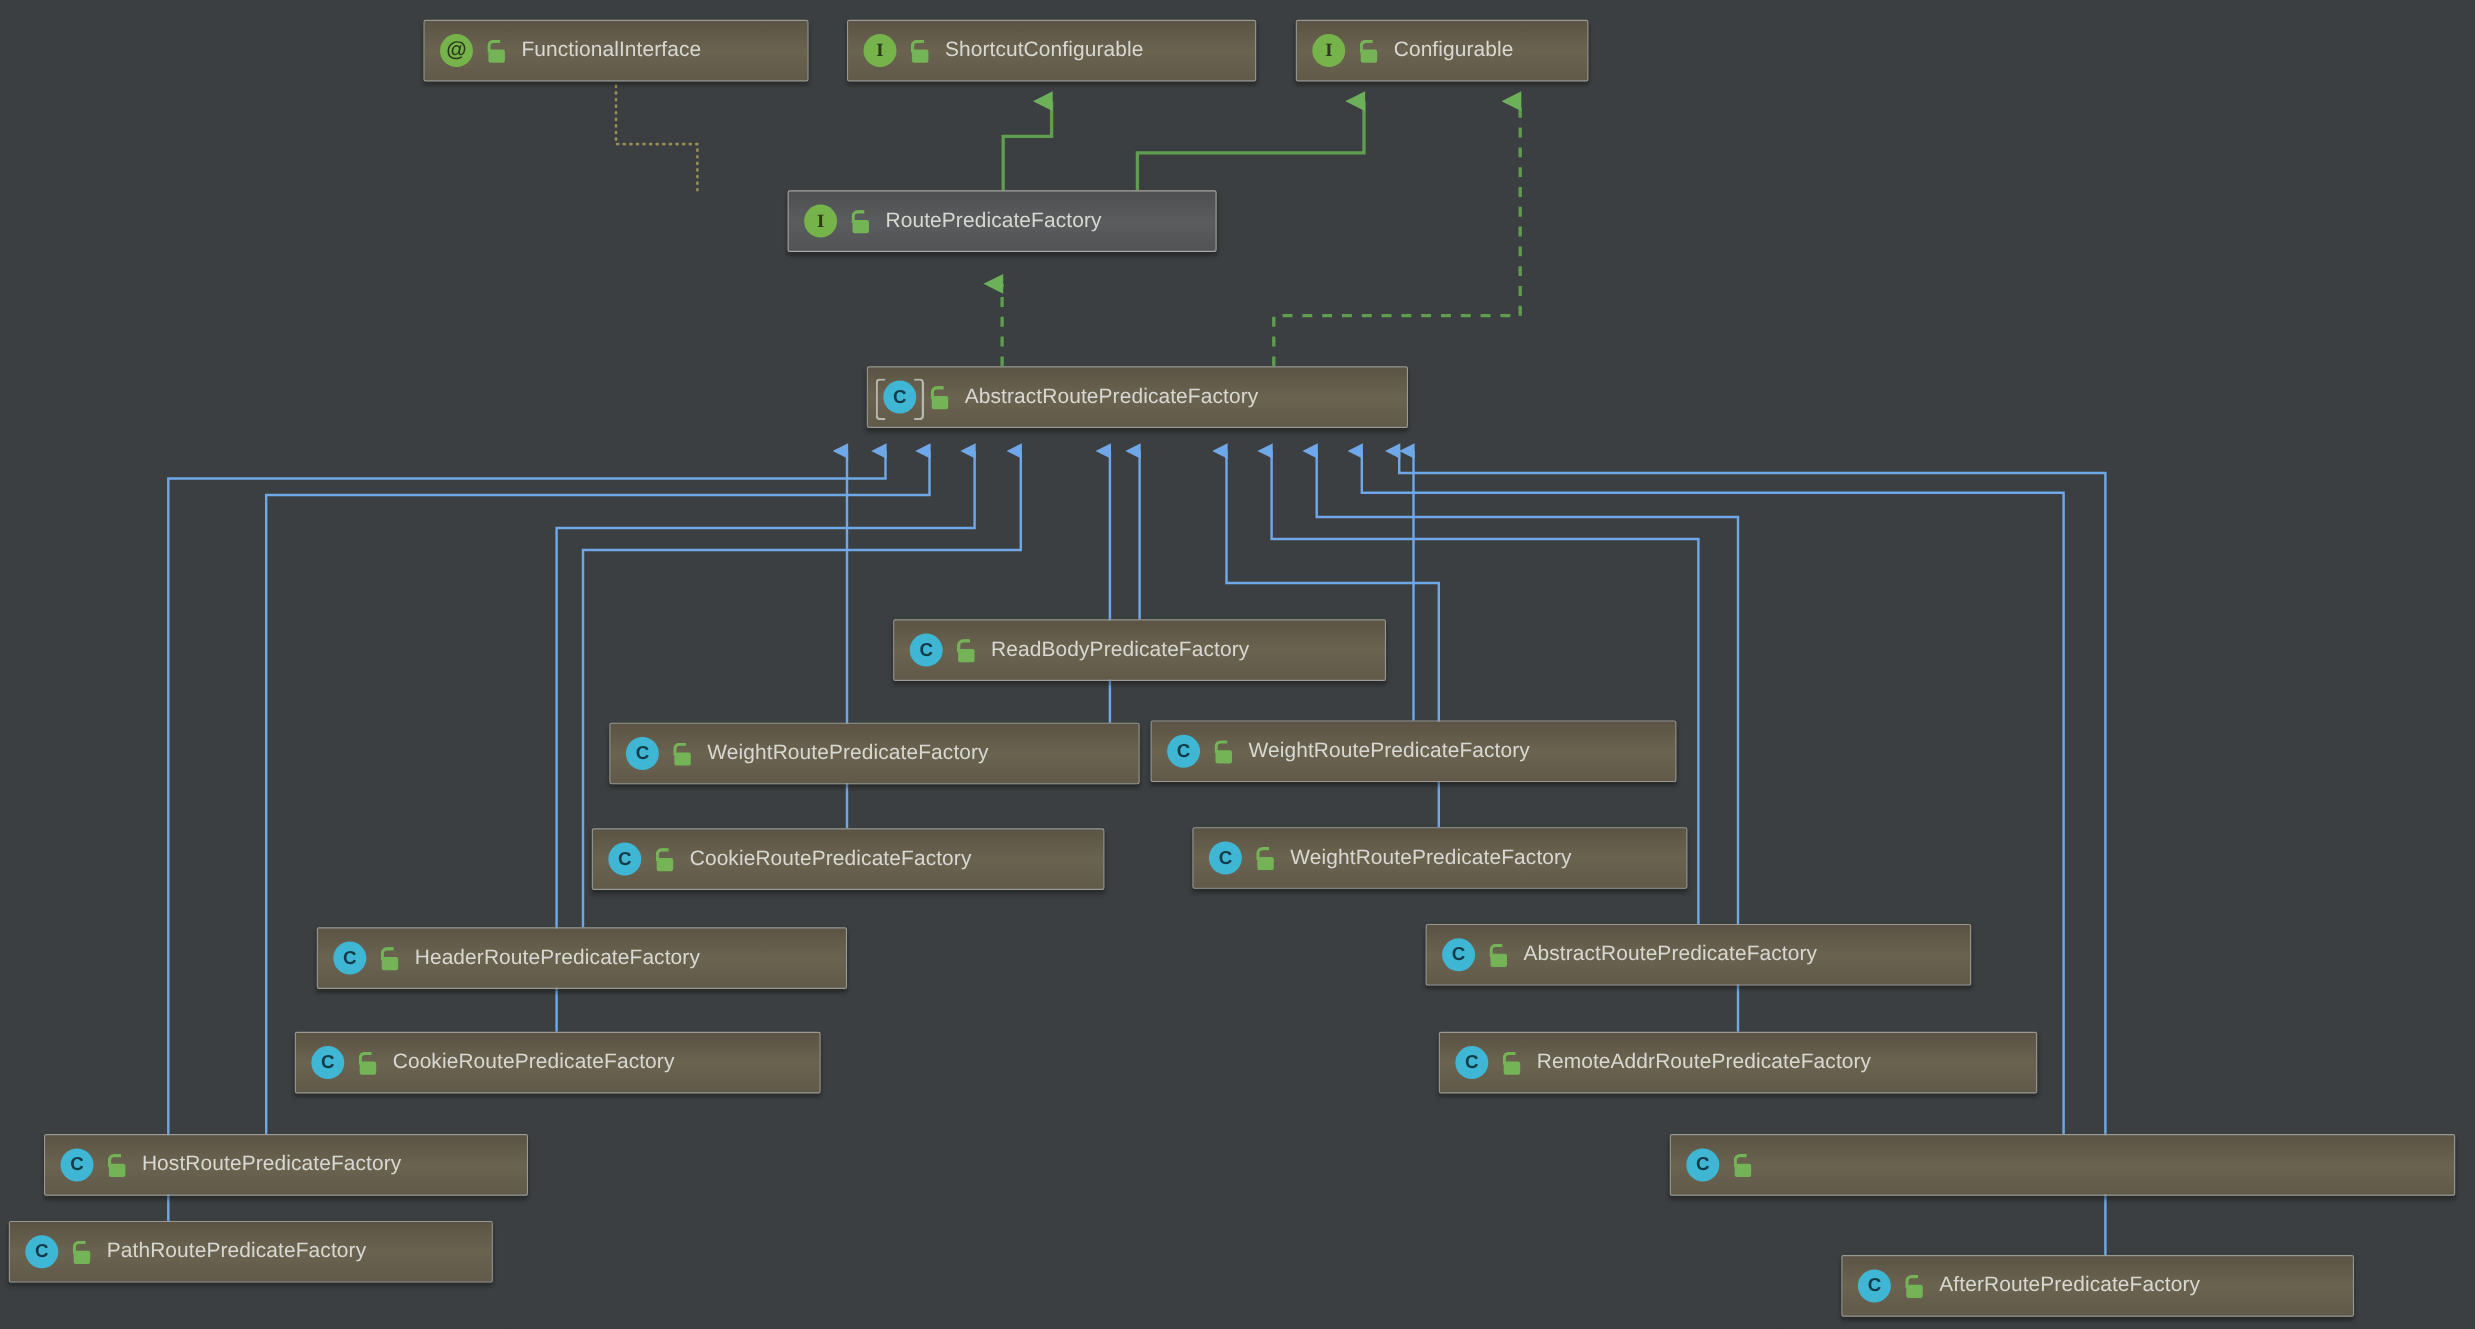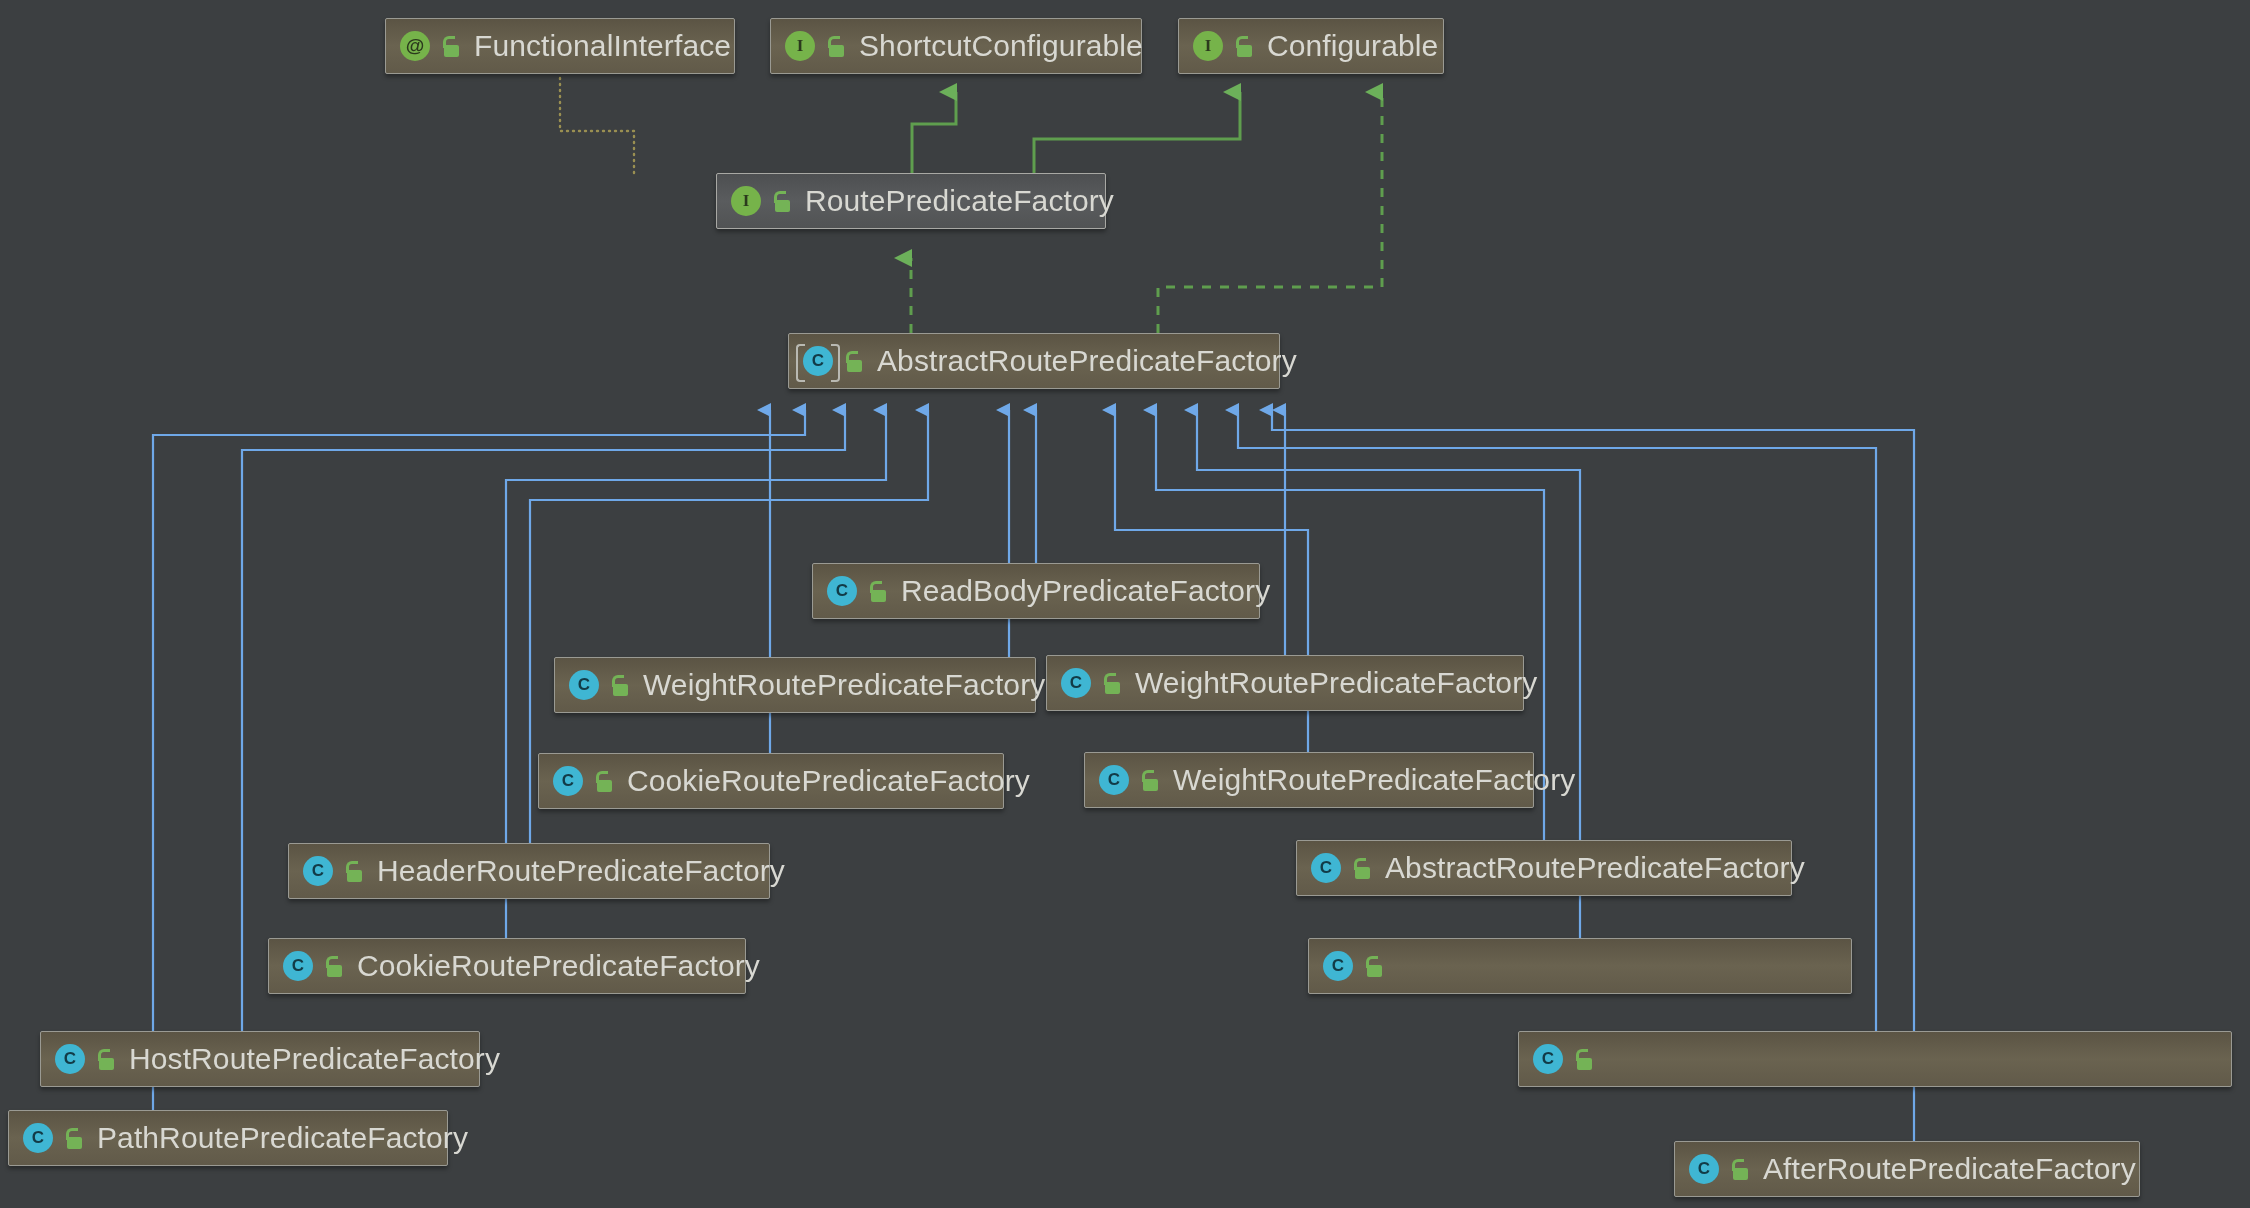--- a/index.html
+++ b/index.html
@@ -34,21 +34,21 @@
     background: linear-gradient(180deg, #5b5444 0%, #6a6350 50%, #615a49 100%);
     box-shadow: 0 3px 4px rgba(0,0,0,0.35);
     white-space: nowrap;
   }
   .node.iface-sel {
     background: linear-gradient(180deg, #4d4f51 0%, #5a5c5e 50%, #515354 100%);
     border: 1px solid #a8a8a4;
   }
   .node .label {
     color: #d8d8d2;
-    font-size: 30px;
+    font-size: 19px;
     letter-spacing: 0.1px;
     margin-left: 12px;
   }
   .badge {
     width: 30px; height: 30px;
     border-radius: 50%;
     display: inline-flex;
     align-items: center;
     justify-content: center;
     font-size: 17px;
@@ -272,20 +272,21 @@
       </span>
     <span class="label">CookieRoutePredicateFactory</span>
   </div>
 
   <div class="node" style="left:1308px; top:938px; width:544px;">
     <span class="badge cls">C</span>
     <span class="lock">
         <i class="shackle"></i>
         <i class="body"></i>
       </span>
+    <span class="label">RemoteAddrRoutePredicateFactory</span>
   </div>
 
   <div class="node" style="left:40px; top:1031px; width:440px;">
     <span class="badge cls">C</span>
     <span class="lock">
         <i class="shackle"></i>
         <i class="body"></i>
       </span>
     <span class="label">HostRoutePredicateFactory</span>
   </div>

